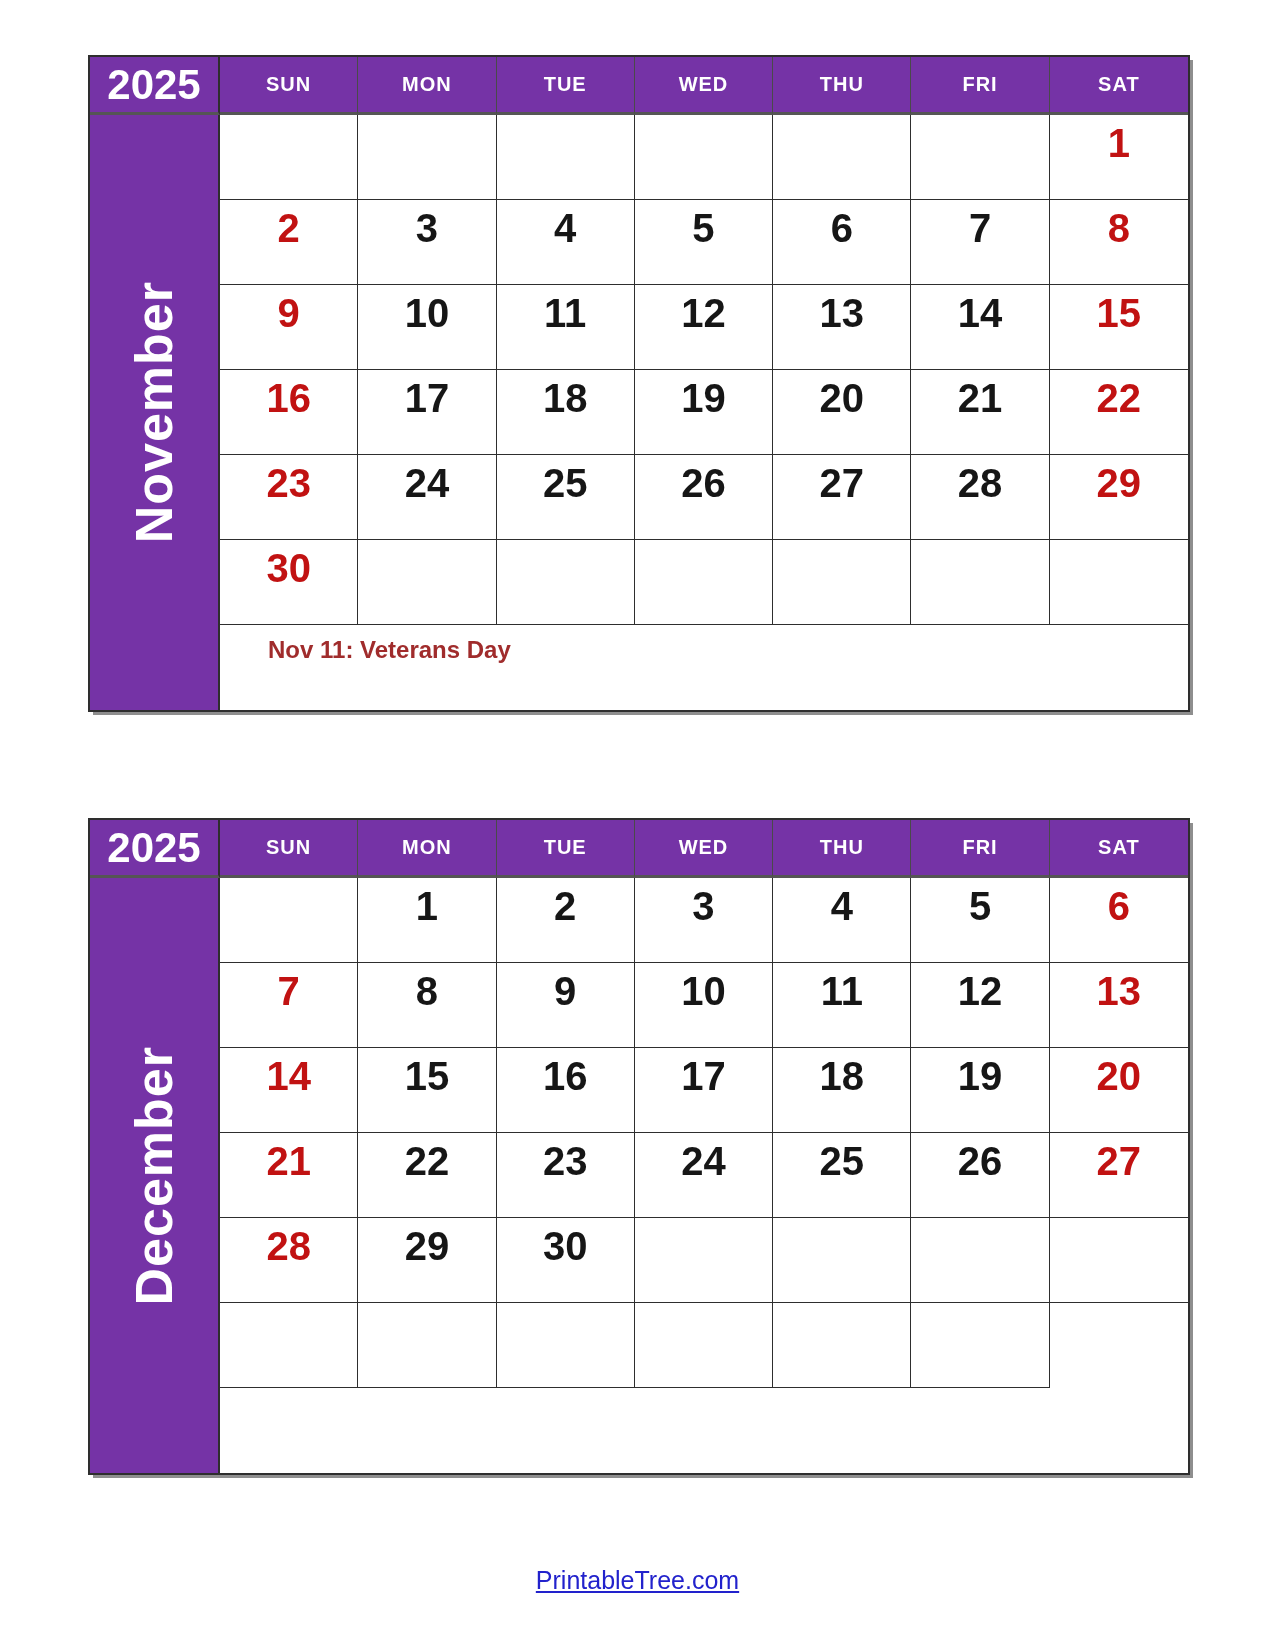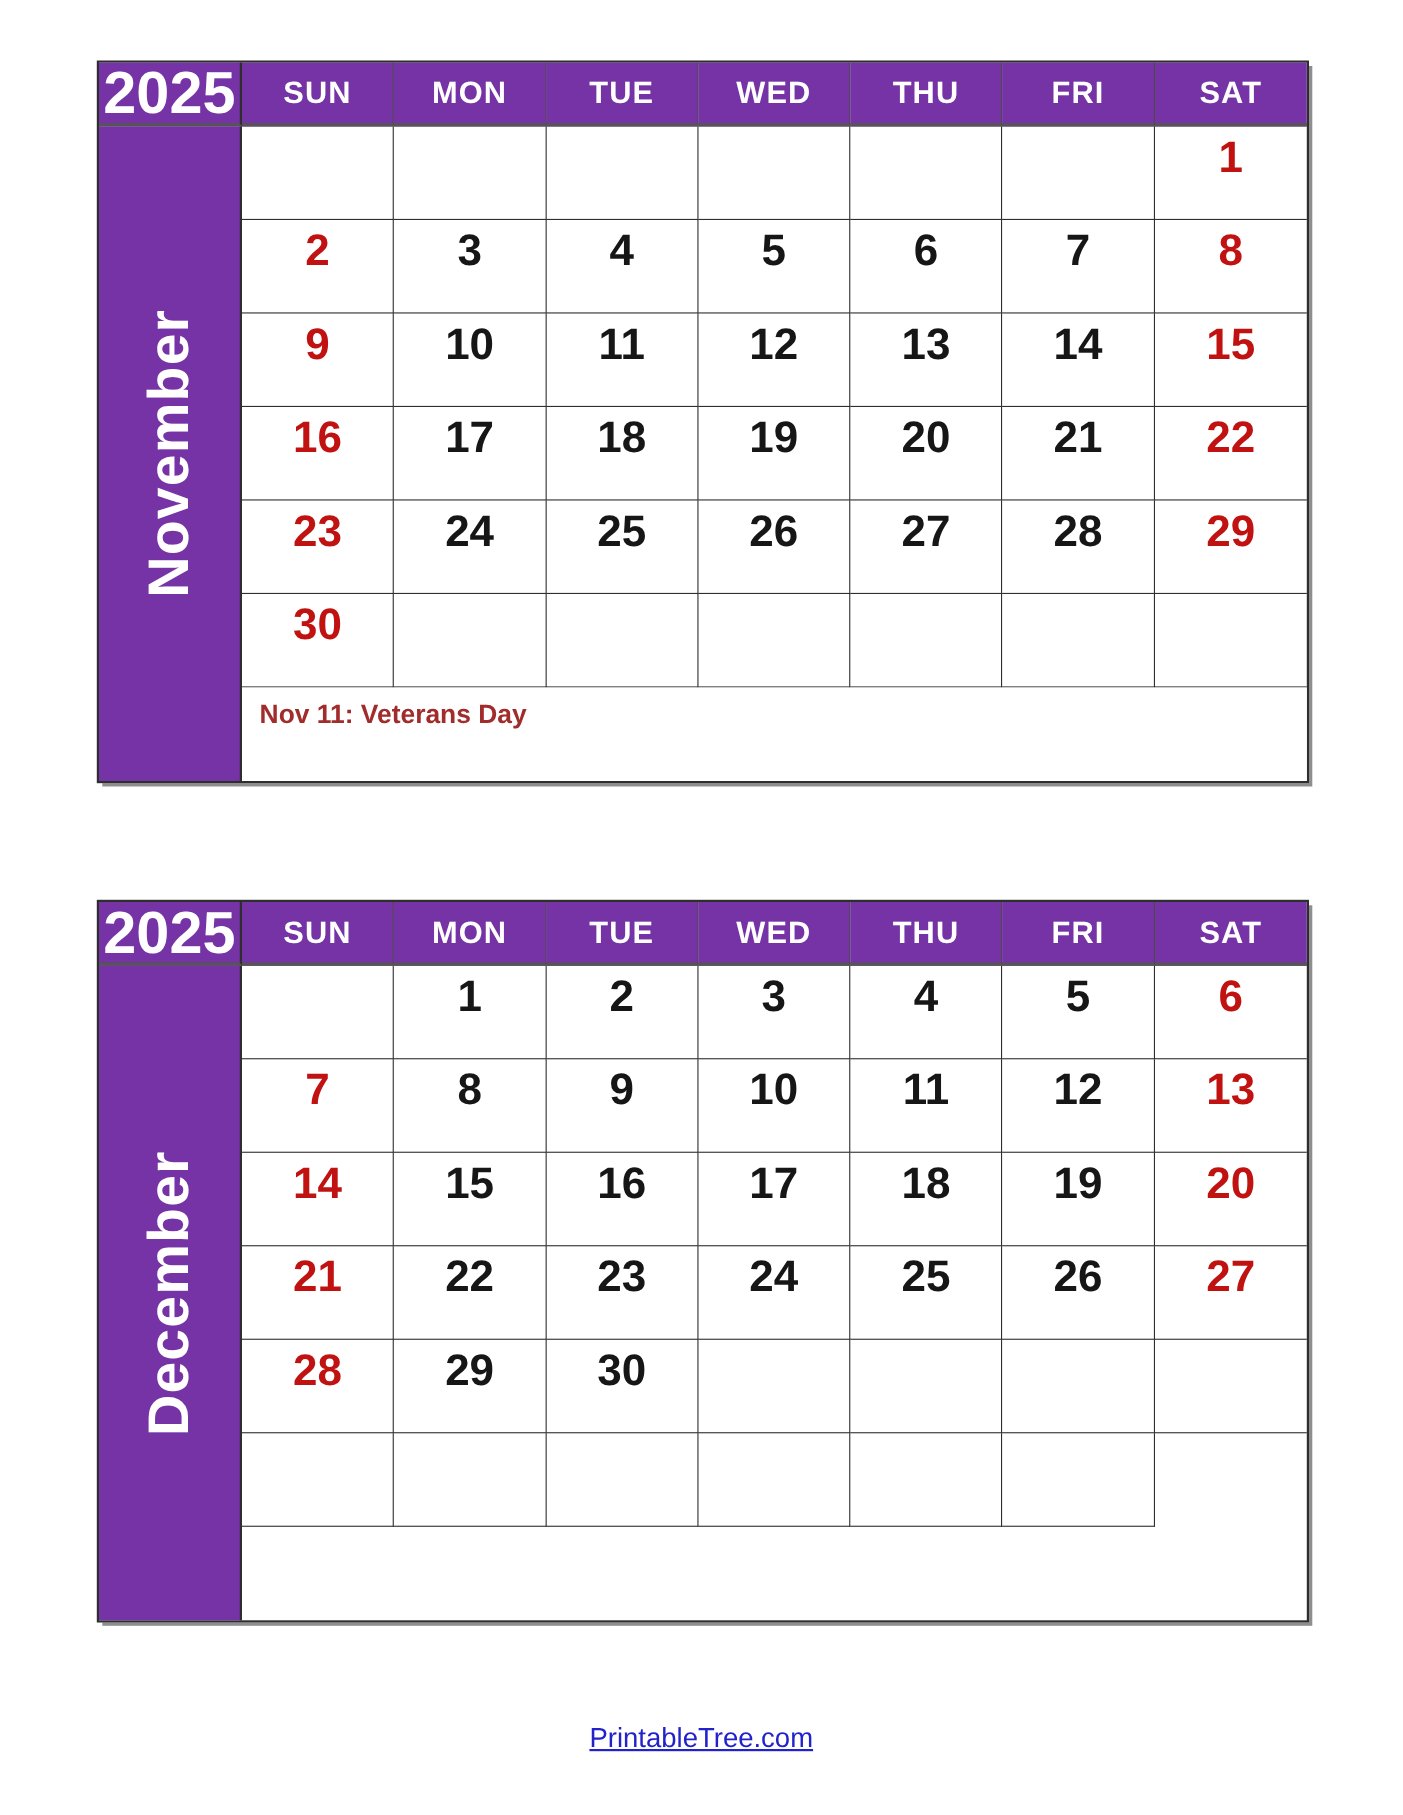--- a/index.html
+++ b/index.html
@@ -23,28 +23,28 @@
     grid-template-columns:130px repeat(7,1fr);
     grid-template-rows:58px 510px 85px;
     border:2px solid var(--grid_line);
     box-shadow:4px 4px 0 -1px var(--shadow_gray);
     background:#fff;
   }
   #cal-november{top:55px;}
   #cal-december{top:818px;}
   .year-cell{
     grid-column:1;grid-row:1;background:var(--purple);color:#fff;
-    font-weight:bold;font-size:54px;
+    font-weight:bold;font-size:42px;
     display:flex;align-items:center;justify-content:center;
     border-right:2px solid var(--grid_line);
     border-bottom:3px solid #555;
   }
   .dow-row{grid-column:2/9;grid-row:1;display:grid;grid-template-columns:repeat(7,1fr);}
   .dow{
-    background:var(--purple);color:#fff;font-weight:bold;font-size:28px;letter-spacing:1px;
+    background:var(--purple);color:#fff;font-weight:bold;font-size:20px;letter-spacing:1px;
     display:flex;align-items:center;justify-content:center;
     border-right:1.5px solid #4a4a4a;border-bottom:3px solid #555;
   }
   .dow:last-child{border-right:none;}
   .sidebar{
     grid-column:1;grid-row:2/4;background:var(--purple);
     border-right:2px solid var(--grid_line);
     display:flex;align-items:center;justify-content:center;
   }
   .month-label{
@@ -58,21 +58,21 @@
   .cell{
     border-right:1.5px solid var(--grid_line);
     border-bottom:1.5px solid var(--grid_line);
     font-weight:bold;font-size:40px;line-height:1.1;
     color:var(--date_black);text-align:center;padding-top:6px;
   }
   .cell:nth-child(7n){border-right:none;}
   .cell.wknd{color:var(--date_red);}
   .holidays{grid-column:2/9;grid-row:3;padding:9px 0 0 16px;background:#fff;}
   .holiday-line{
-    color:var(--holiday_red);font-weight:bold;font-size:24px;line-height:1.35;
+    color:var(--holiday_red);font-weight:bold;font-size:24px;line-height:1.35;margin-left:32px;
   }
   .footer-wrap{position:absolute;top:1566px;left:0;width:100%;text-align:center;}
   .footer-link{color:var(--link_blue);font-size:25px;text-decoration:underline;cursor:pointer;}
 </style>
 </head>
 <body>
 
 <div class="calendar" id="cal-november">
   <div class="year-cell">2025</div>
   <div class="dow-row">

